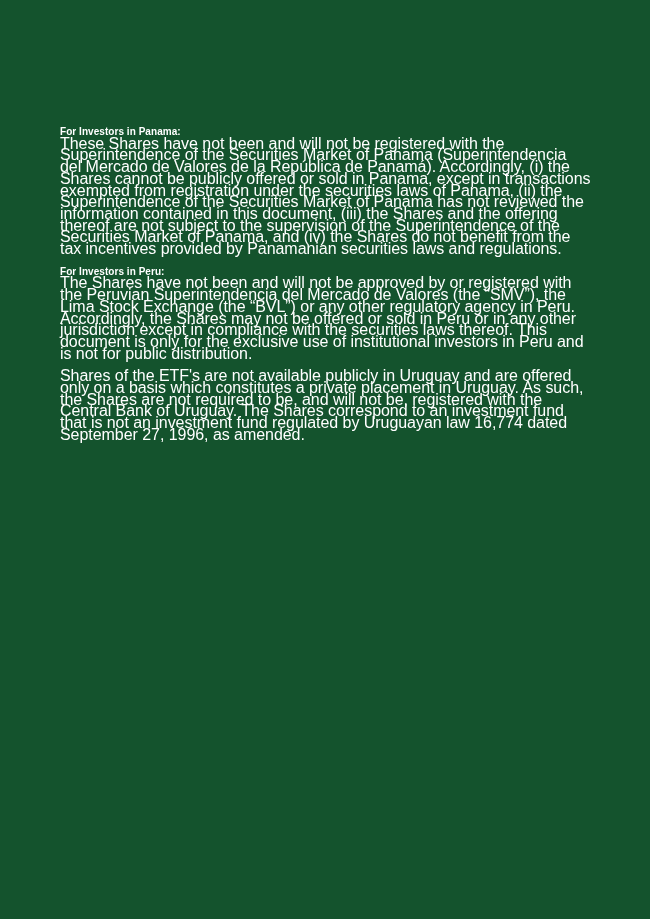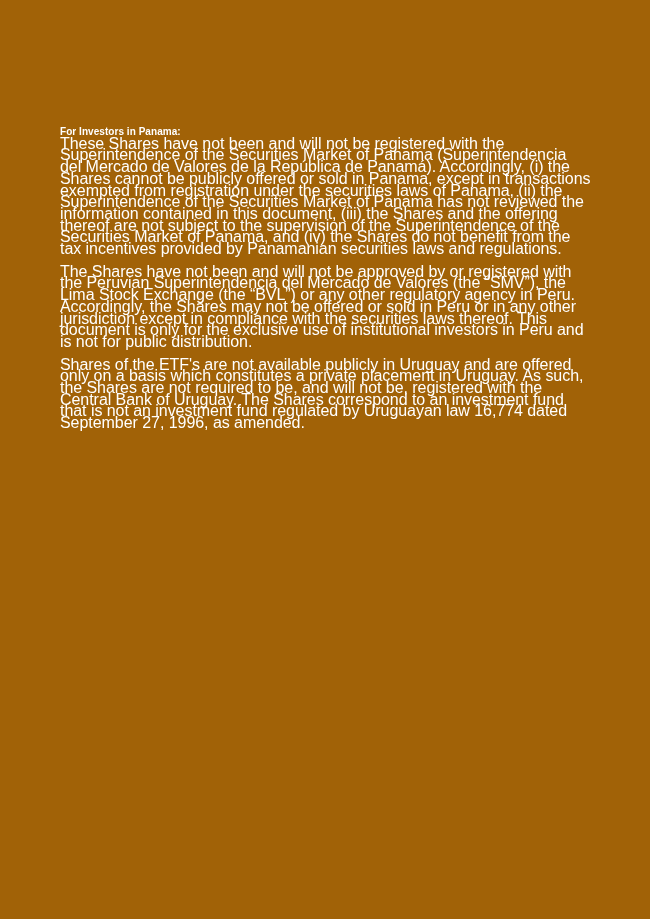--- a/index.html
+++ b/index.html
@@ -9,21 +9,21 @@
   body {
     width: 650px;
     height: 919px;
     background: #005DAE;
     overflow: hidden;
     font-family: "Liberation Sans", sans-serif;
   }
   .page {
     width: 650px;
     height: 919px;
-    background: #a16207;
+    background: #14532d;
     box-sizing: border-box;
     padding: 126px 59px 0 60px;
   }
   .disclaimer-block {
     width: 531px;
     color: #FFFFFF;
   }
   .section {
     margin: 0 0 11px 0;
   }
@@ -47,20 +47,21 @@
 
 <div class="page">
   <div class="disclaimer-block">
 
     <div class="section">
       <p class="section-heading">For Investors in Panama:</p>
       <p class="section-body">These Shares have not been and will not be registered with the Superintendence of the Securities Market of Panama (Superintendencia del Mercado de Valores de la República de Panamá). Accordingly, (i) the Shares cannot be publicly offered or sold in Panama, except in transactions exempted from registration under the securities laws of Panama, (ii) the Superintendence of the Securities Market of Panama has not reviewed the information contained in this document, (iii) the Shares and the offering thereof are not subject to the supervision of the Superintendence of the Securities Market of Panama, and (iv) the Shares do not benefit from the tax incentives provided by Panamanian securities laws and regulations.</p>
     </div>
 
     <div class="section">
+      <p class="section-heading">For Investors in Peru:</p>
       <p class="section-body">The Shares have not been and will not be approved by or registered with the Peruvian Superintendencia del Mercado de Valores (the “SMV”), the Lima Stock Exchange (the “BVL”) or any other regulatory agency in Peru. Accordingly, the Shares may not be offered or sold in Peru or in any other jurisdiction except in compliance with the securities laws thereof. This document is only for the exclusive use of institutional investors in Peru and is not for public distribution.</p>
     </div>
 
     <div class="section">
       <p class="section-body">Shares of the ETF's are not available publicly in Uruguay and are offered only on a basis which constitutes a private placement in Uruguay. As such, the Shares are not required to be, and will not be, registered with the Central Bank of Uruguay. The Shares correspond to an investment fund that is not an investment fund regulated by Uruguayan law 16,774 dated September 27, 1996, as amended.</p>
     </div>
 
   </div>
 </div>
 

